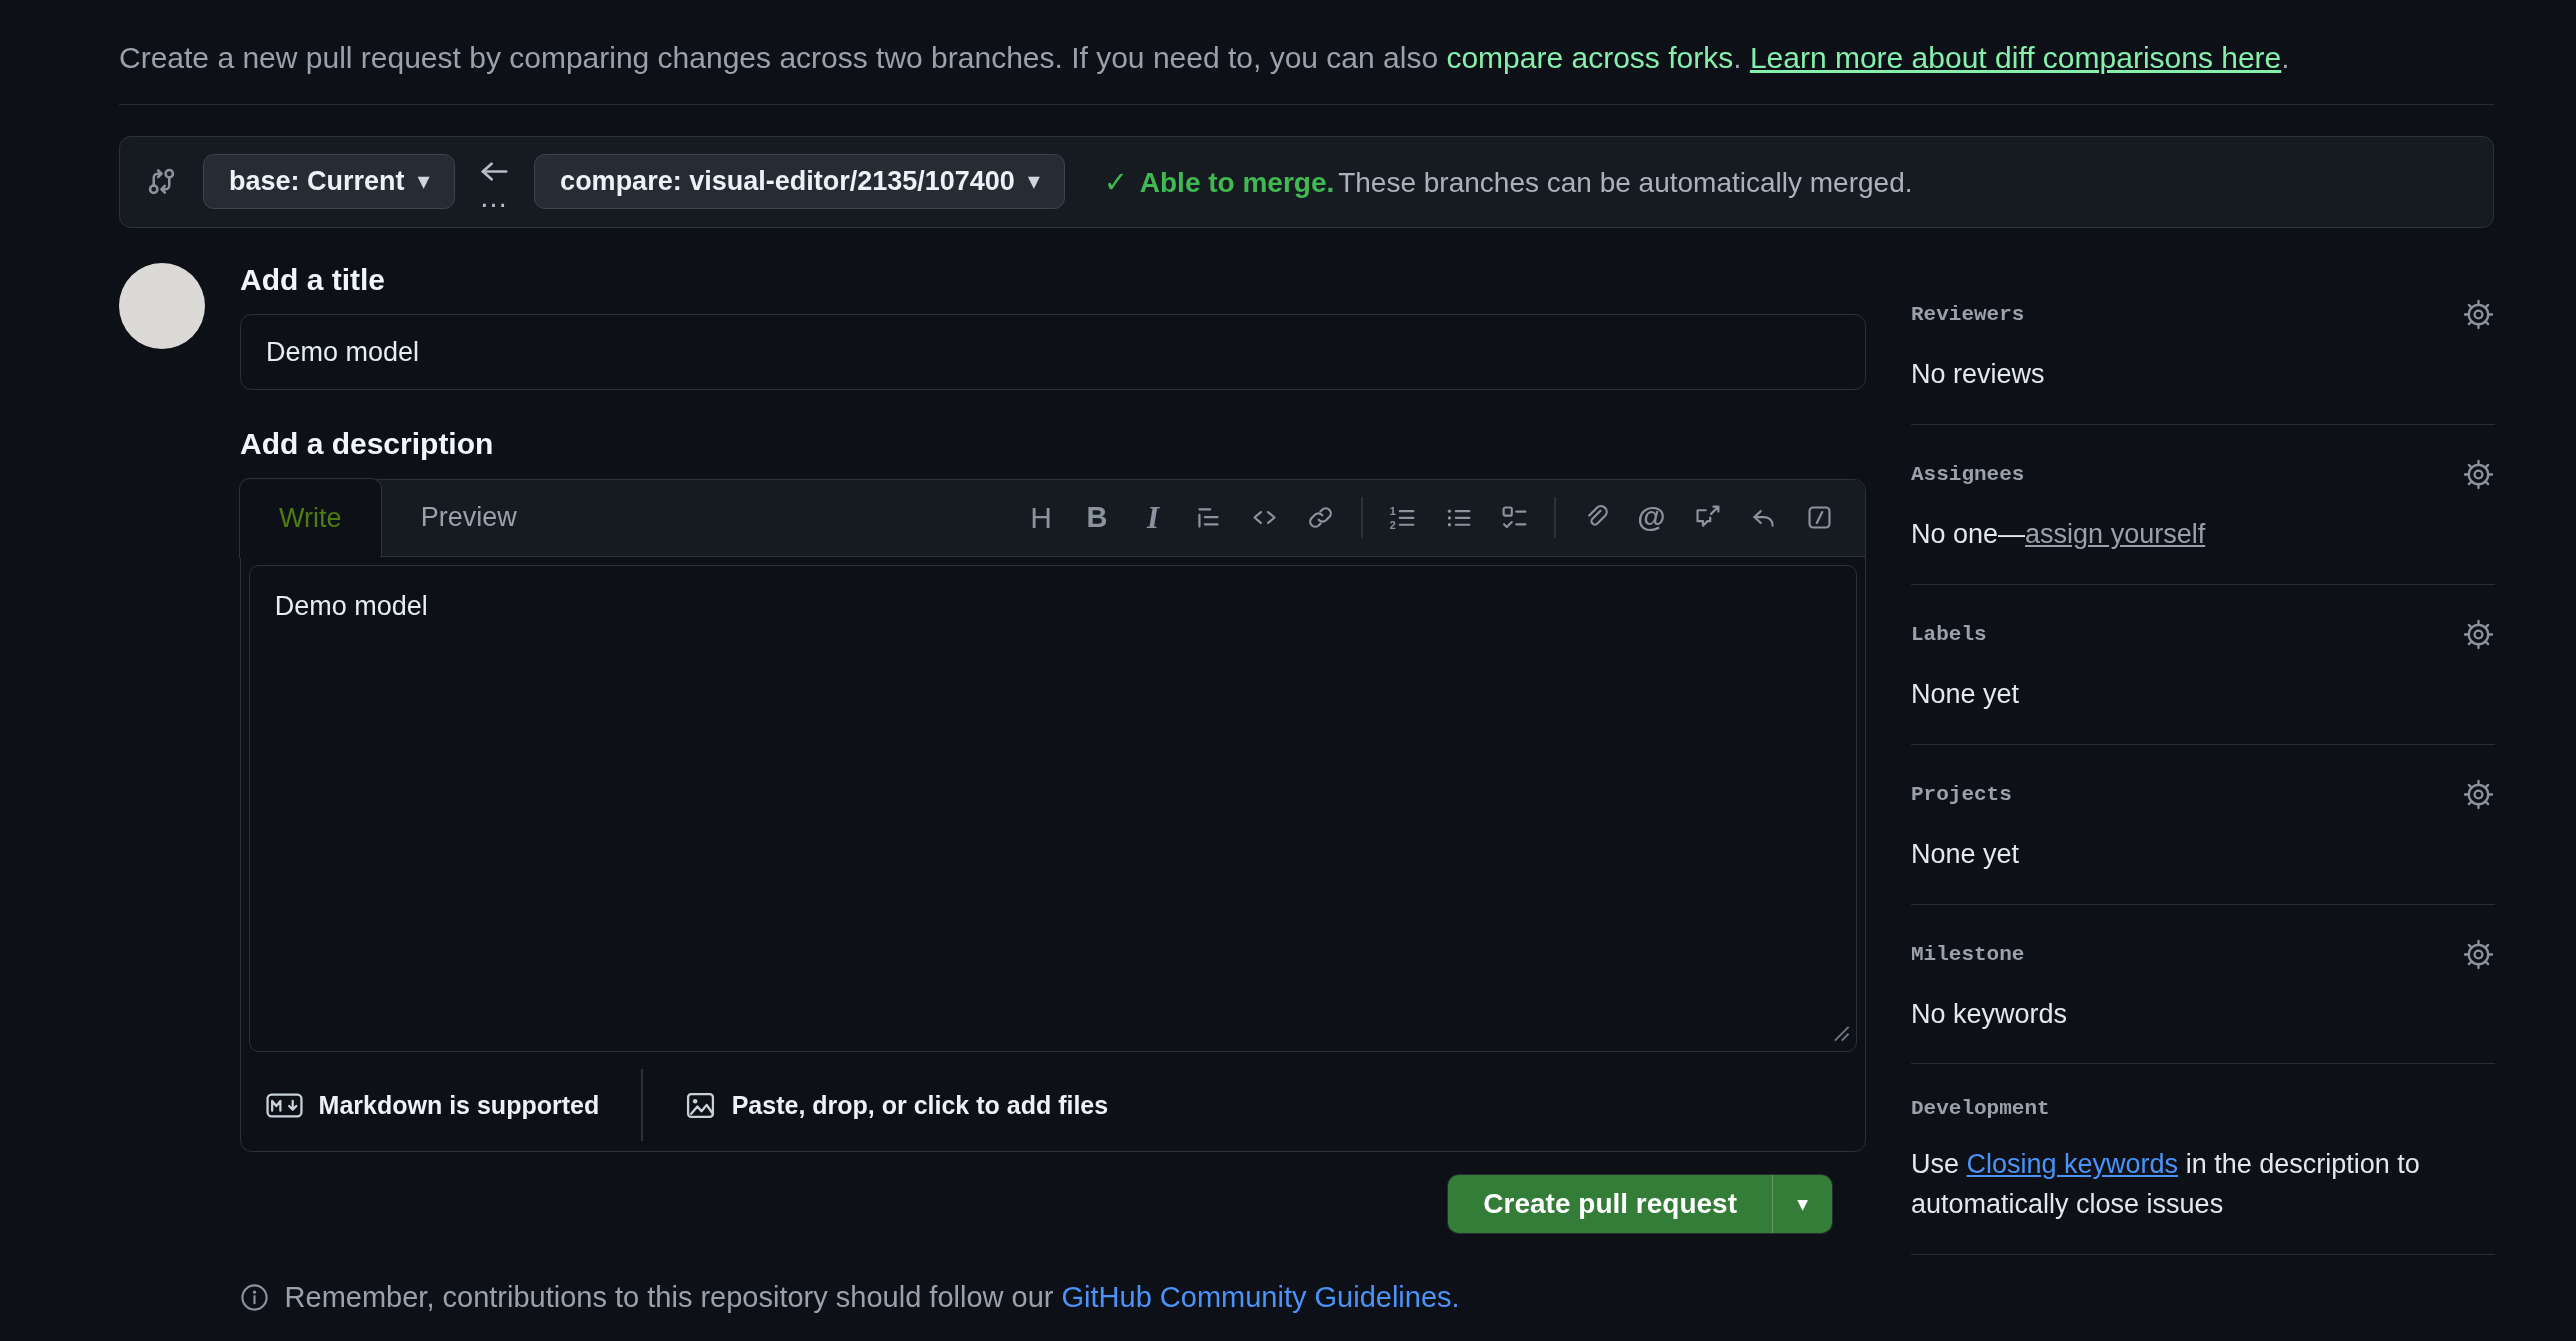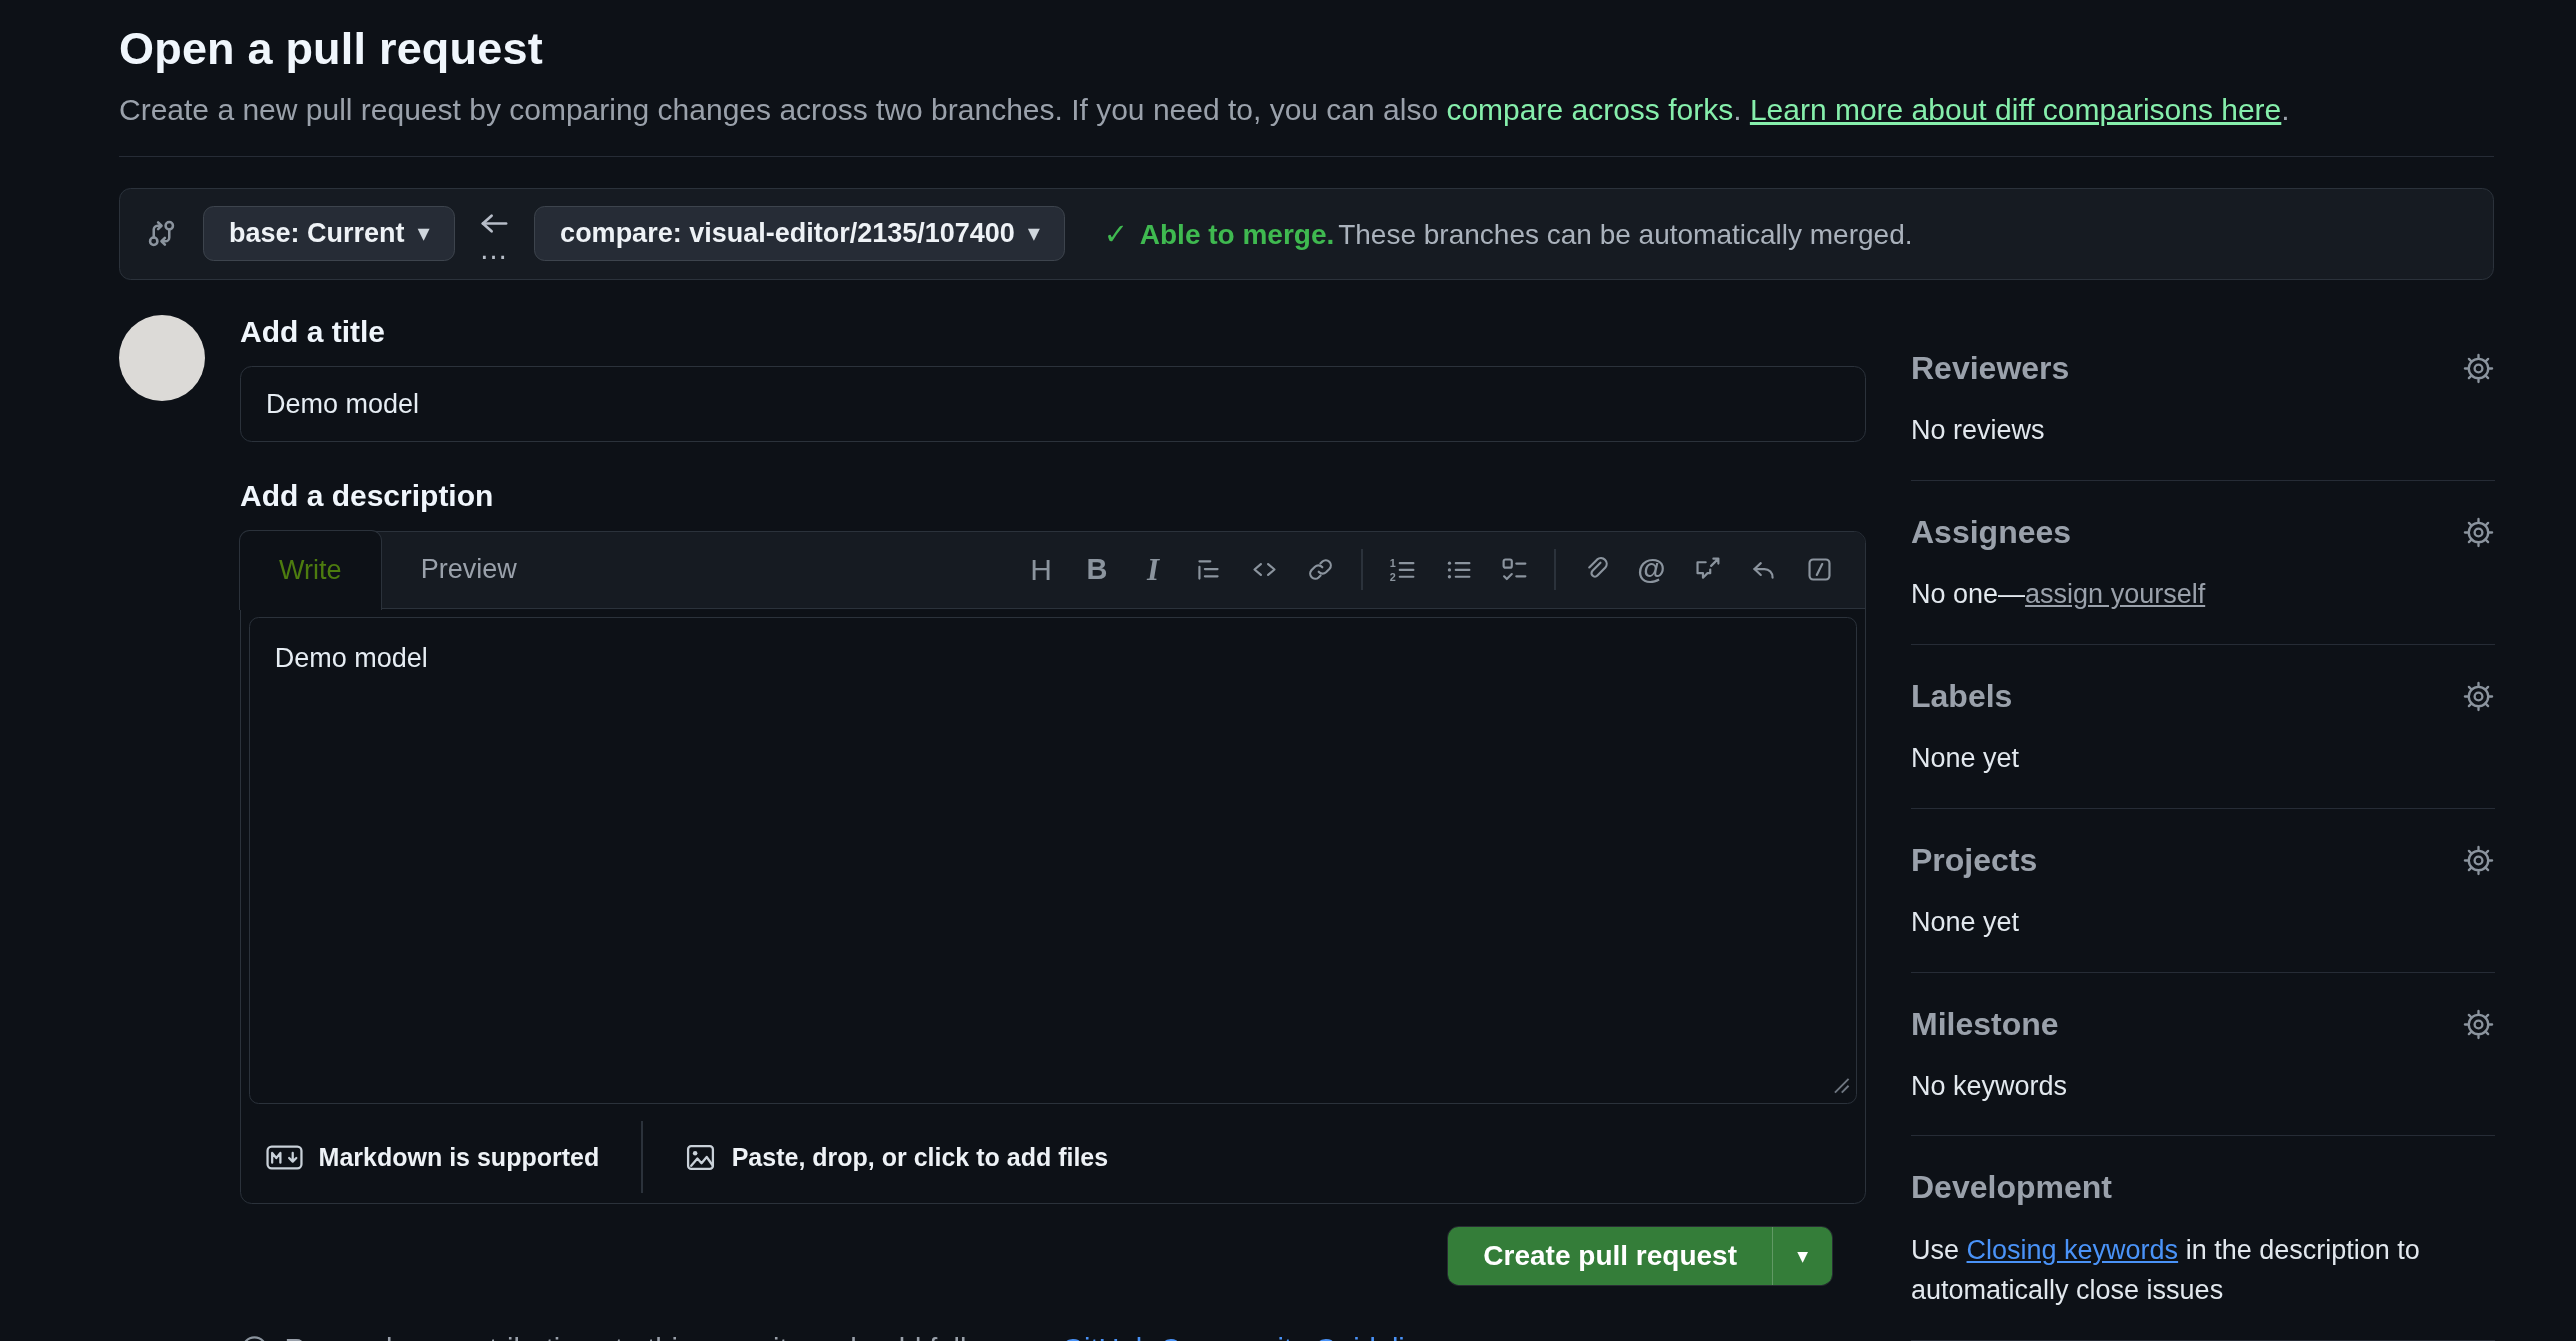--- a/index.html
+++ b/index.html
@@ -104,33 +104,32 @@
     width: 60px; color: #fff; cursor: pointer; display: grid; place-items: center; font-size: 21.4px;
   }
 
   
   .note-row { margin-top: 47px; display: flex; align-items: center; gap: 15.6px; font-size: 29px; color: #9aa1ab; }
   .note-row a { color: #4a93f8; text-decoration: none; cursor: pointer; }
 
   
   .side-section { border-bottom: 1.9px solid #262c36; padding-bottom: 29px; margin-bottom: 33px; }
   .side-head { display: flex; align-items: center; justify-content: space-between; }
-  .side-title { font-size: 32px; font-weight: 700; color: #9aa1ab; }
+  .side-title { font-size: 21px; font-weight: 700; color: #9aa1ab; font-family: Liberation Mono, monospace; }
   .gear-btn { background: none; border: none; color: #9aa1ab; cursor: pointer; padding: 0; display: inline-flex; }
   .side-value { margin-top: 23.4px; font-size: 27px; color: #e2e8ee; line-height: 1.5; }
   .side-value a.muted-link { color: #9aa1ab; text-decoration: underline; cursor: pointer; }
   .side-value a.blue-link { color: #4a93f8; text-decoration: underline; cursor: pointer; }
 </style>
 </head>
 <body>
 
 <div class="page">
 
   <div class="page-header">
-    <h1>Open a pull request</h1>
     <p class="subtitle"><span>Create a new pull request by comparing changes across two branches. If you need to, you can also </span><a href="#">compare across forks</a><span>. </span><a href="#" class="underlined">Learn more about diff comparisons here</a><span>.</span></p>
   </div>
   <hr class="header-divider">
 
   <div class="compare-bar">
     <span class="icon">
       <svg width="33" height="33" viewBox="0 0 34 34" fill="none" stroke="currentColor" stroke-width="2.6" stroke-linecap="round" stroke-linejoin="round">
         <circle cx="9" cy="25" r="3.8"></circle>
           <circle cx="25" cy="9" r="3.8"></circle>
         <path d="M9 21v-8a4 4 0 0 1 4-4h3.5"></path>

